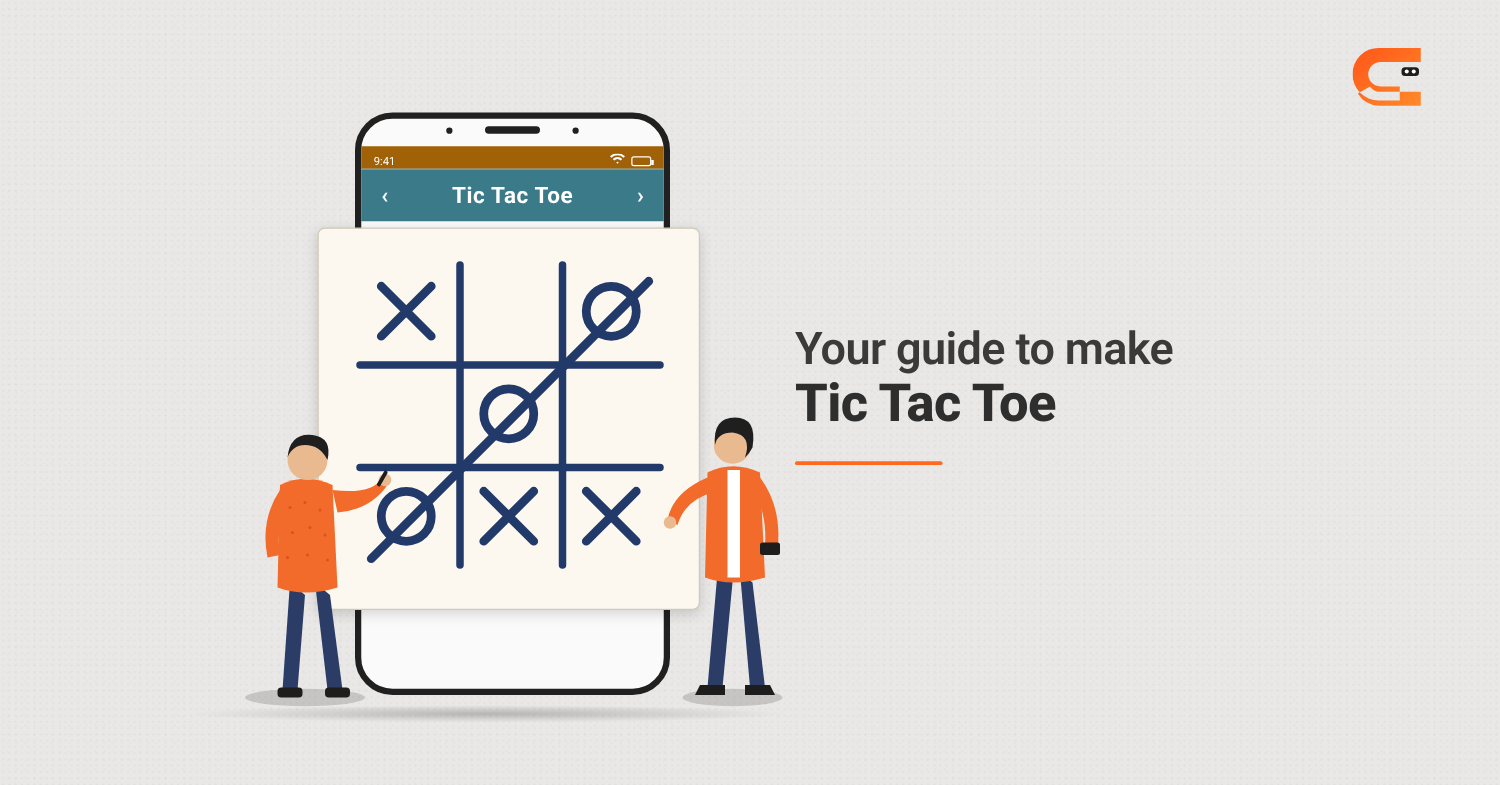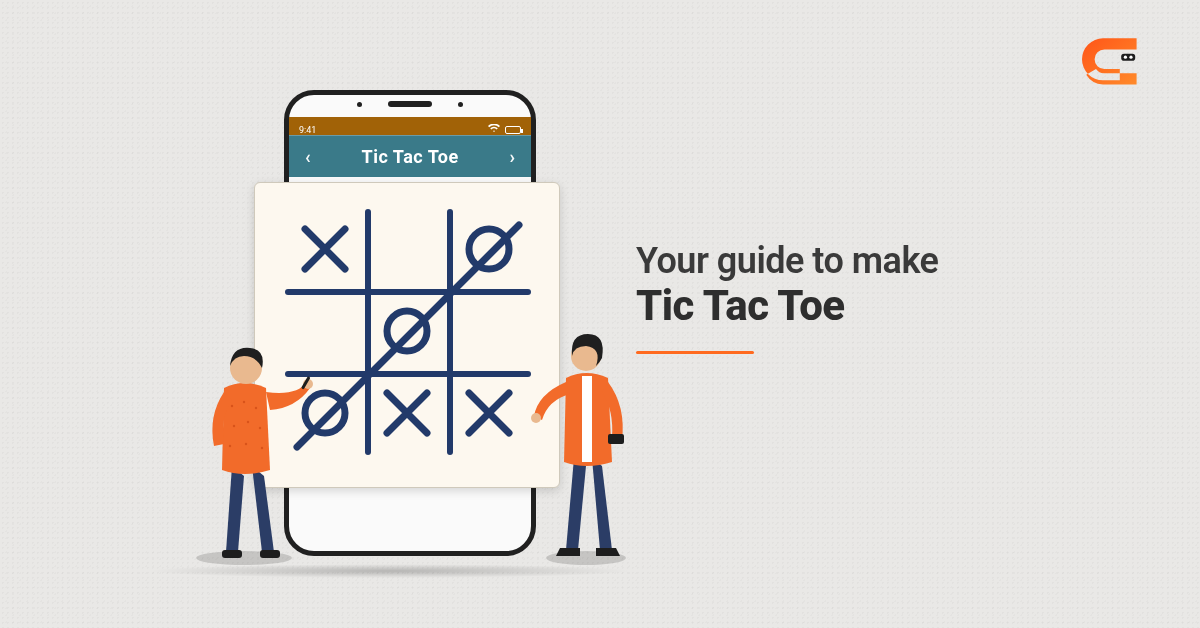--- a/index.html
+++ b/index.html
@@ -31,21 +31,21 @@
     right: 48px;
     width: 70px;
     height: 58px;
   }
   .logo svg { width: 100%; height: 100%; display: block; }
 
   
   .heading {
     position: absolute;
     left: 636px;
-    top: 240px;
+    top: 258px;
     color: #2e2e2e;
   }
   .heading .line1 {
     font-size: 36px;
     font-weight: 600;
     color: #3a3a3a;
     letter-spacing: -0.5px;
   }
   .heading .line2,
   .heading .line3 {

